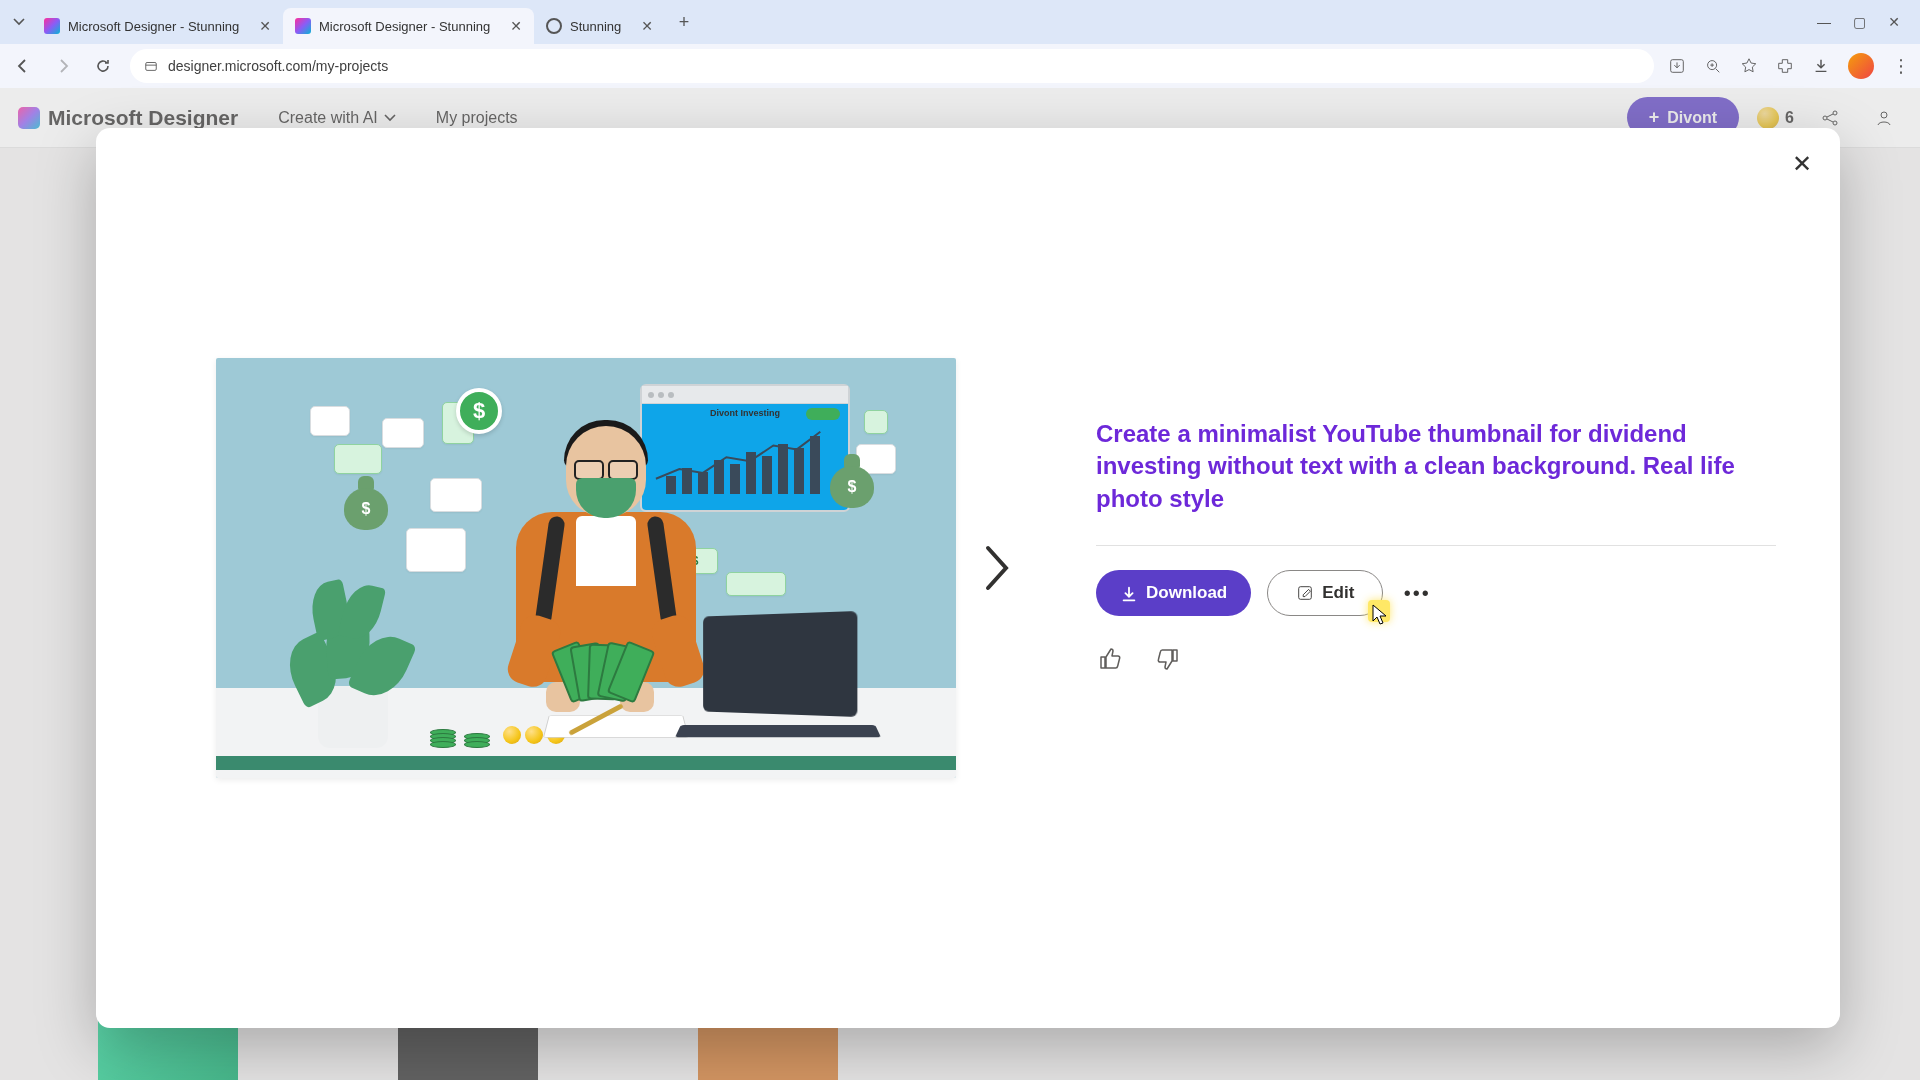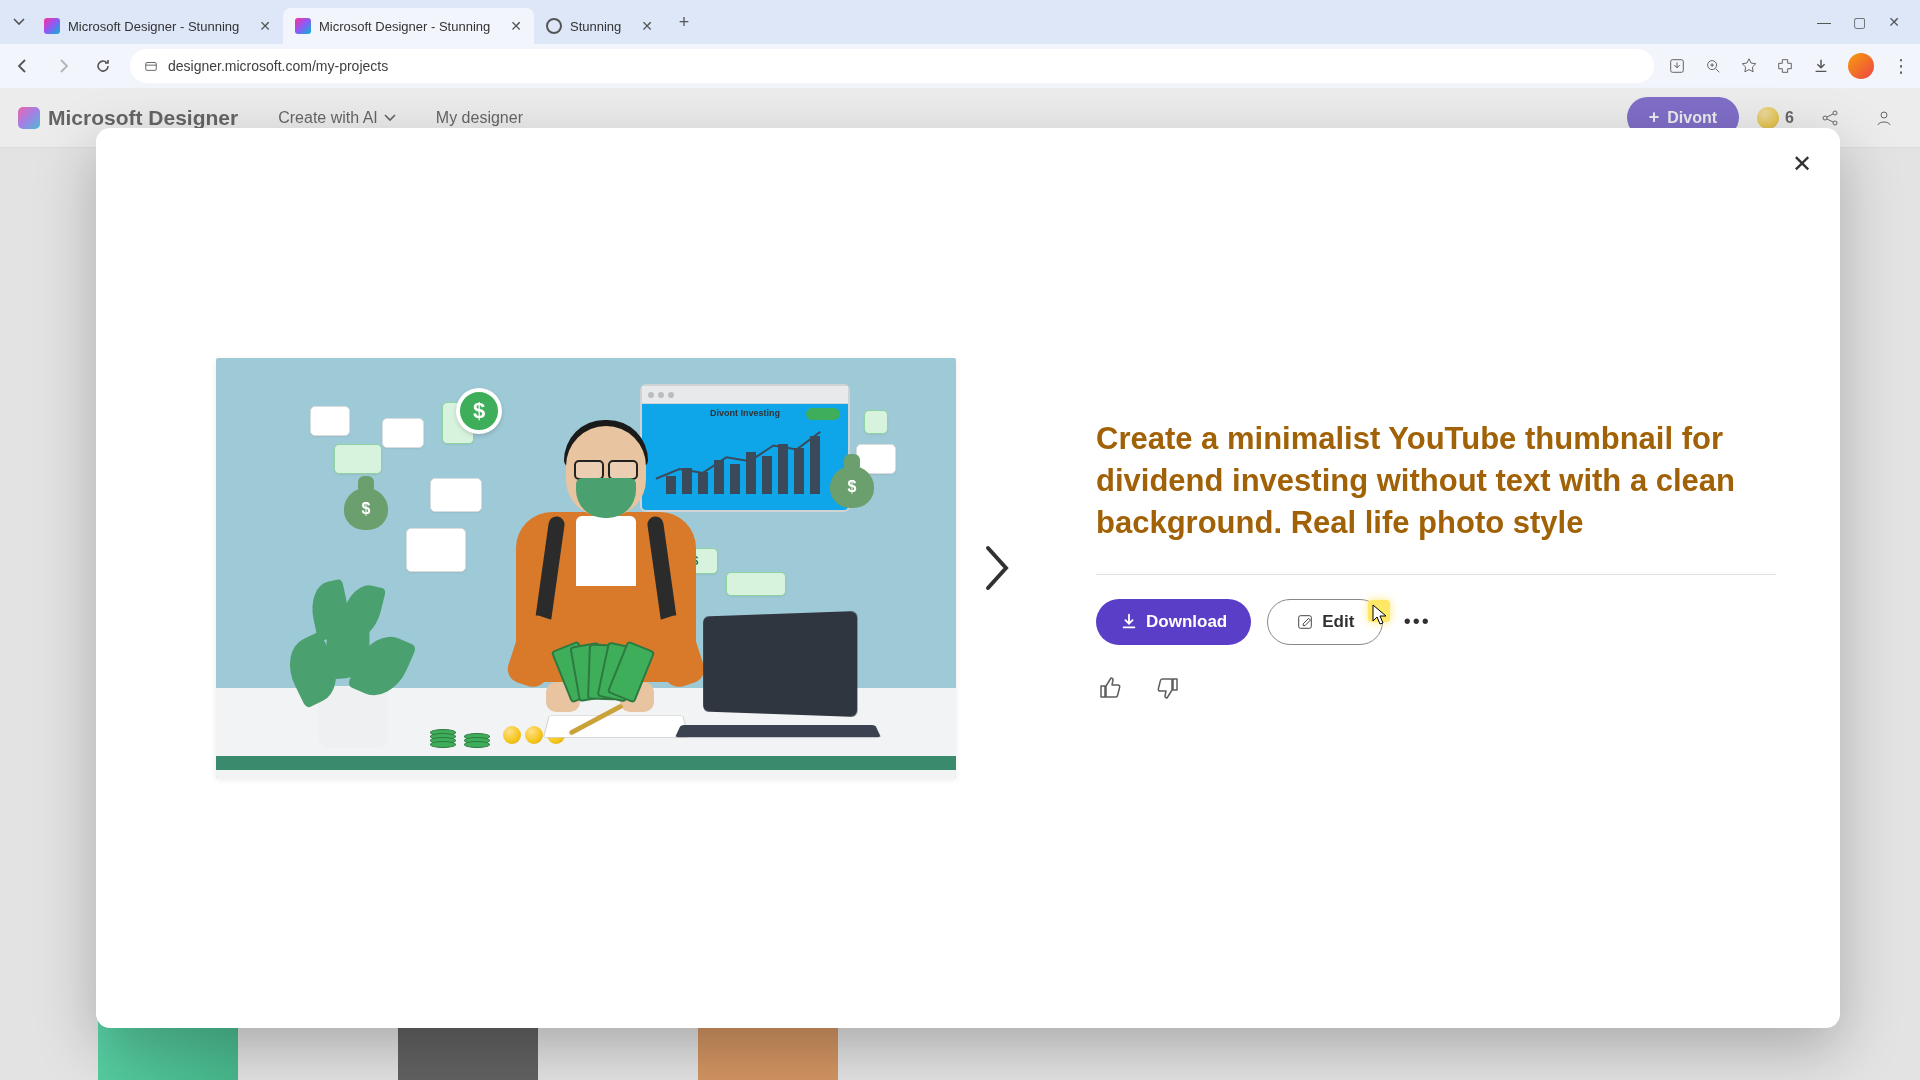--- a/index.html
+++ b/index.html
@@ -90,24 +90,24 @@
 .float { position:absolute; background:#fff; border:1px solid #d9dde0; border-radius:5px; box-shadow:0 1px 2px rgba(0,0,0,0.06); }
 .fg { background:#d7f3de; border-color:#8fd39f; }
 .dollar-circ { position:absolute; width:46px; height:46px; background:#3fae5a; border:4px solid #fff; border-radius:50%; color:#fff; font-weight:700; display:flex; align-items:center; justify-content:center; font-size:22px; box-shadow:0 2px 4px rgba(0,0,0,0.15); }
 .moneybag { position:absolute; width:44px; height:54px; }
 .bag-top{position:absolute;left:14px;top:0;width:16px;height:14px;background:#6ba06e;border-radius:6px 6px 2px 2px;}
 .bag-body{position:absolute;left:0;top:12px;width:44px;height:42px;background:#6ba06e;border-radius:50% 50% 46% 46%;display:flex;align-items:center;justify-content:center;color:#fff;font-weight:700;}
 
 .next-btn { position:absolute; right:-64px; top:50%; transform:translateY(-50%); width:46px; height:46px; display:flex; align-items:center; justify-content:center; font-size:40px; color:#323130; }
 
 .details { margin-left:140px; width:680px; padding-top:60px; }
-.prompt { font-size:31px; font-weight:600; color:#a16207; line-height:1.35; }
+.prompt { font-size:24px; font-weight:600; color:#6d28d9; line-height:1.35; }
 .divider { border:none; border-top:1px solid #e1e1e1; margin:30px 0 24px; }
 .actions { display:flex; align-items:center; gap:16px; }
-.dl-btn { background:#5b3ec8; color:#fff; border:none; border-radius:26px; padding:13px 24px; font-size:17px; font-weight:600; display:flex; align-items:flex-start; gap:8px; }
+.dl-btn { background:#5b3ec8; color:#fff; border:none; border-radius:26px; padding:13px 24px; font-size:17px; font-weight:600; display:flex; align-items:flex-end; gap:8px; }
 .edit-btn { background:#fff; color:#323130; border:1.5px solid #8a8886; border-radius:26px; padding:12px 28px; font-size:17px; font-weight:600; display:flex; align-items:center; gap:8px; }
 .more-btn { width:36px; height:36px; display:flex; align-items:center; justify-content:center; color:#323130; font-size:20px; letter-spacing:2px; }
 .feedback { display:flex; gap:26px; margin-top:28px; color:#605e5c; font-size:22px; }
 .thumb { width:30px;height:30px;display:flex;align-items:center;justify-content:center; }
 
 .cursor { position:absolute; width:18px; height:22px; pointer-events:none; z-index:9999; }
 .cursor-hl { position:absolute; width:22px; height:22px; background:#ffe866; border-radius:4px; box-shadow:0 0 8px rgba(255,230,100,0.9); }
 
 .bg-cards { position:absolute; left:0; right:0; bottom:-16px; height:80px; display:flex; gap:160px; padding-left:98px; }
 .bgc { width:140px; height:80px; border-radius:6px; }
@@ -200,21 +200,21 @@
       <span class="mark"></span>
       <span>Microsoft Designer</span>
     </div>
     <div class="nav-item">
       <span>Create with AI</span>
       <svg width="12" height="12" viewBox="0 0 12 12">
           <path d="M1 3l5 5 5-5" stroke="#323130" stroke-width="1.6" fill="none"></path>
         </svg>
     </div>
     <div class="nav-item">
-      <span>My designer</span>
+      <span>My projects</span>
     </div>
     <div class="hdr-right">
       <button class="create-btn">
         <span style="font-size:18px;">+</span>
         <span>Divont</span>
       </button>
       <div class="coin">
         <span class="coin-ic"></span>
         <span>6</span>
       </div>

